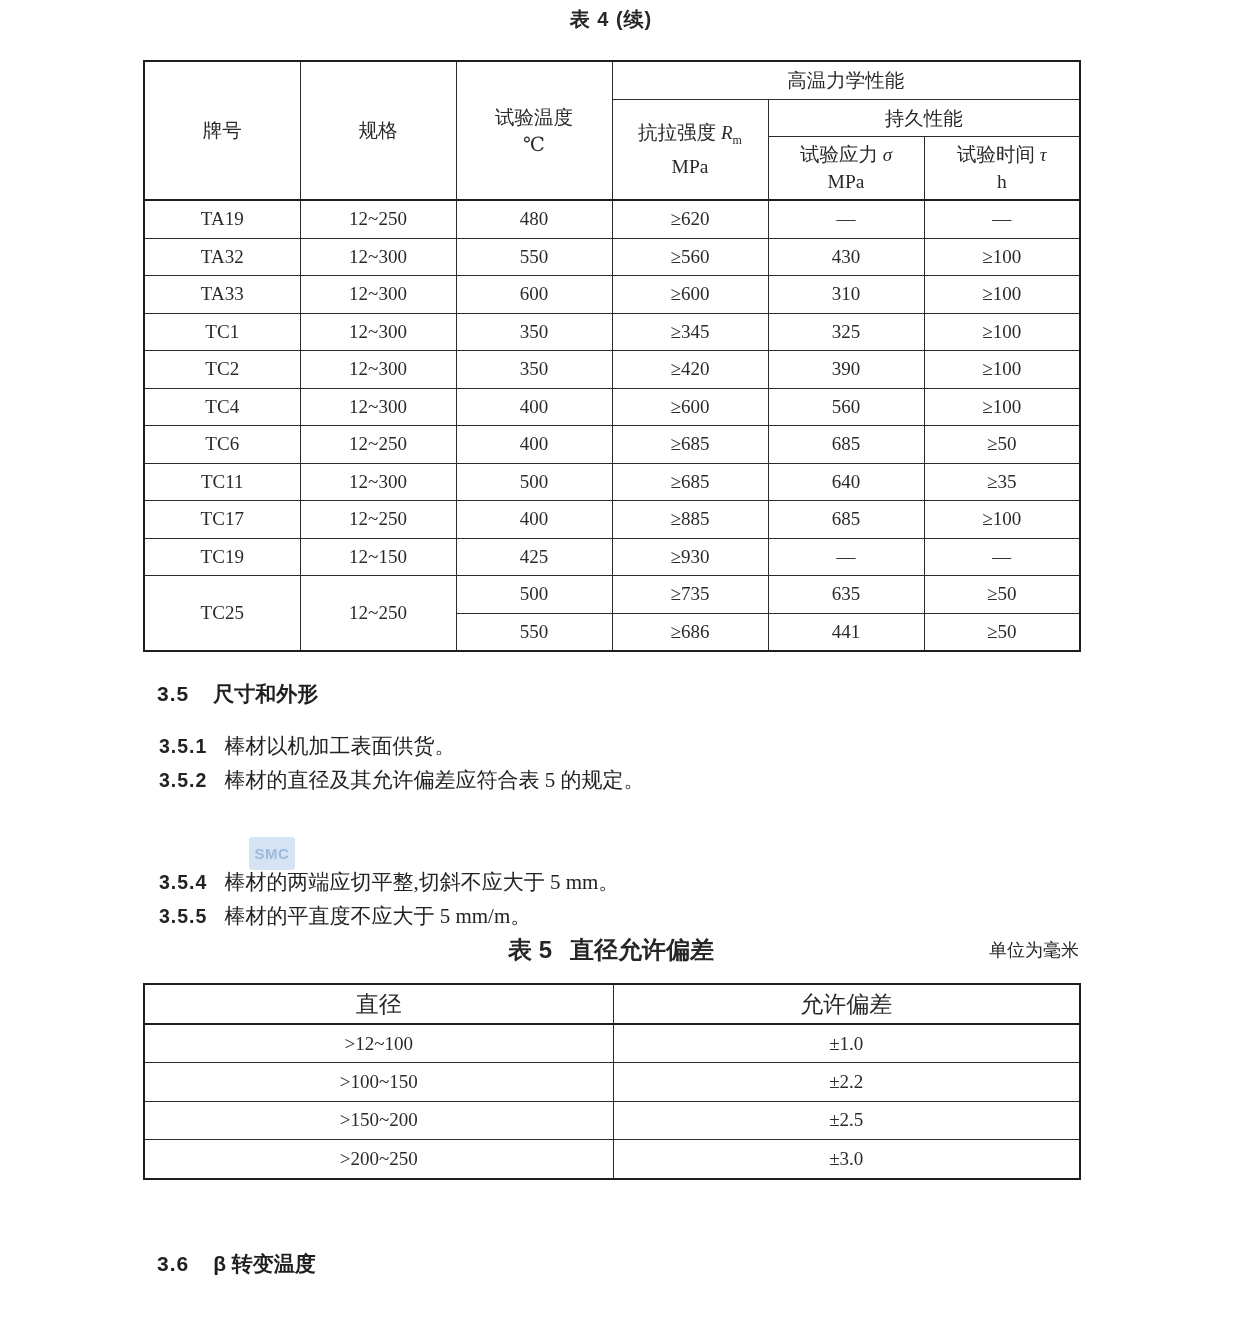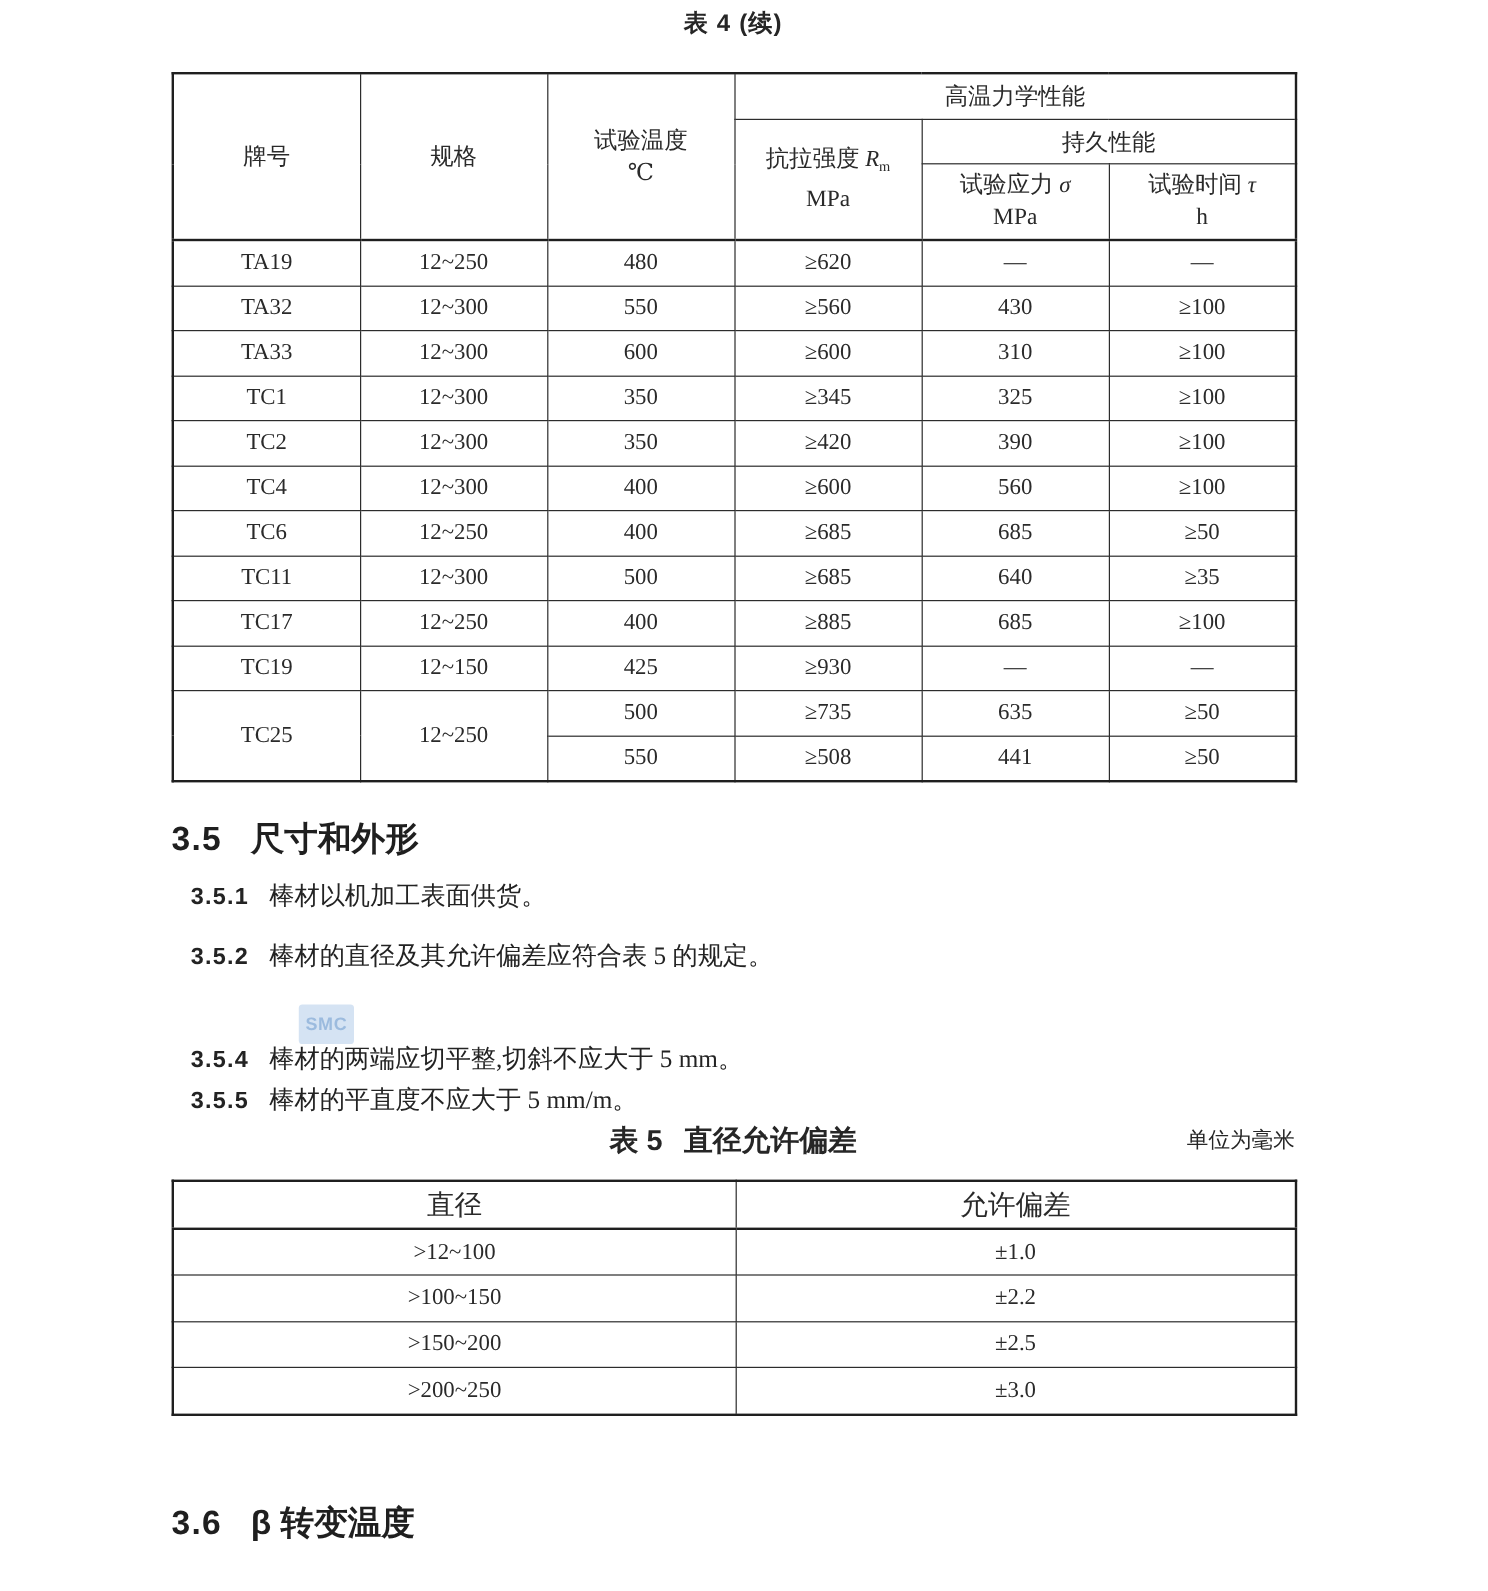--- a/index.html
+++ b/index.html
@@ -28,22 +28,23 @@
     font-family:"Liberation Sans","DejaVu Sans",sans-serif;
     font-weight:700;font-size:24px;
   }
   .t5-title .gap{display:inline-block;width:18px;}
   .t5-unit{
     position:absolute;right:0;top:4px;
     font-size:18px;
   }
   .sec-heading{
     font-family:"Liberation Sans","DejaVu Sans",sans-serif;
-    font-weight:700;font-size:28px;color:#1f1f1f;
+    font-weight:700;font-size:21px;color:#1f1f1f;
     white-space:nowrap;
+    margin-left:14px;
   }
   .sec-heading .cnum{margin-right:24px;letter-spacing:1px;}
 
   
   .para{
     left:159px;width:957px;
     font-size:21px;line-height:34.5px;color:#232323;
   }
   .para .cnum{
     font-family:"Liberation Sans","DejaVu Sans",sans-serif;
@@ -223,35 +224,35 @@
     <tr class="body">
       <td rowspan="2">TC25</td>
       <td rowspan="2">12~250</td>
       <td>500</td>
       <td>≥735</td>
       <td>635</td>
       <td>≥50</td>
     </tr>
     <tr class="body">
       <td>550</td>
-      <td>≥508</td>
+      <td>≥686</td>
       <td>441</td>
       <td>≥50</td>
     </tr>
   </tbody>
     </table>
 
   <div class="abs sec-heading" style="left:143px;top:680px;">
     <span class="cnum">3.5</span><span>尺寸和外形</span>
   </div>
 
   <div class="abs para" style="top:729px;">
     <span class="cnum">3.5.1</span><span>棒材以机加工表面供货。</span>
   </div>
-  <div class="abs para" style="top:763px;margin-top:16px;">
+  <div class="abs para" style="top:763px;">
     <span class="cnum">3.5.2</span><span>棒材的直径及其允许偏差应符合表 5 的规定。</span>
   </div>
   <div class="abs para" style="top:865px;">
     <span class="cnum">3.5.4</span><span>棒材的两端应切平整,切斜不应大于 5 mm。</span>
   </div>
   <div class="abs para" style="top:899px;">
     <span class="cnum">3.5.5</span><span>棒材的平直度不应大于 5 mm/m。</span>
   </div>
 
   <div class="abs watermark">SMC</div>

